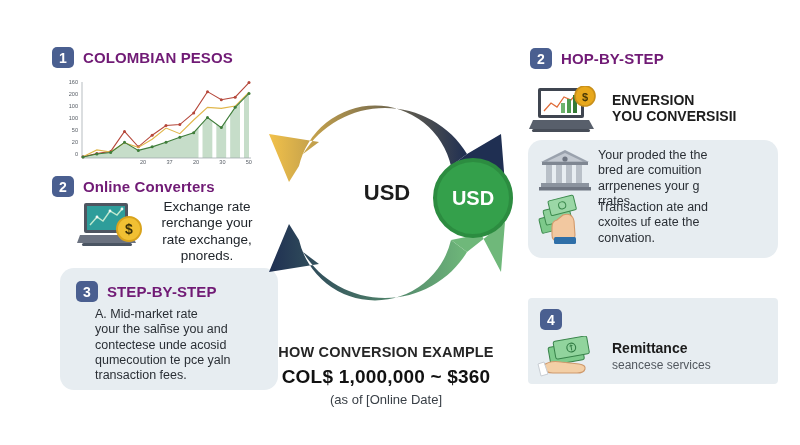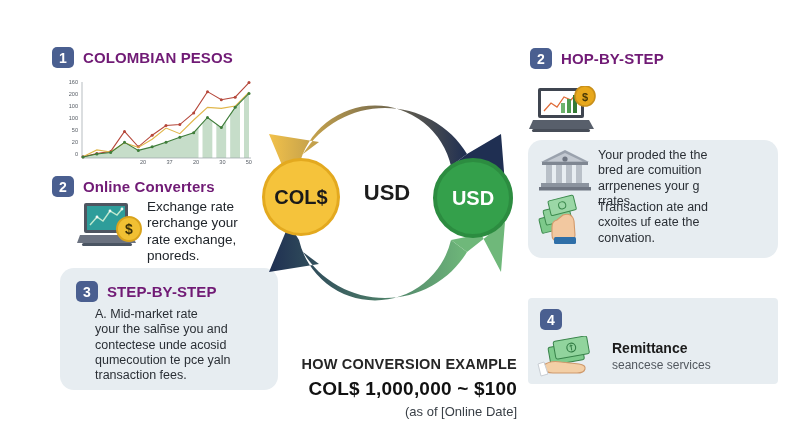--- a/index.html
+++ b/index.html
@@ -144,23 +144,23 @@
     text-align: center;
     font-size: 22px;
     font-weight: bold;
     color: #1c1c1c;
   }
 
   
   #caption {
     position: absolute;
     left: 255px;
-    top: 356px;
+    top: 344px;
     width: 262px;
-    text-align: right;
+    text-align: center;
   }
   #cap-head {
     font-size: 14.5px;
     font-weight: bold;
     color: #262626;
     letter-spacing: .2px;
   }
   #cap-main {
     margin-top: 6px;
     font-size: 19px;
@@ -257,21 +257,21 @@
       <circle cx="21" cy="18" r="1.4" fill="#f0f7f2"></circle>
       <circle cx="34" cy="12" r="1.4" fill="#f0f7f2"></circle>
       <circle cx="46" cy="10" r="1.4" fill="#f0f7f2"></circle>
       <path d="M4 36 H56 L60 44 H1 Z" fill="#6b7280"></path>
       <rect x="6" y="44" width="50" height="3" rx="1.5" fill="#4b5563"></rect>
       <circle cx="53" cy="30" r="12" fill="#f1c033" stroke="#d9a31c" stroke-width="2"></circle>
       <text x="53" y="35" font-size="14" font-weight="bold" fill="#3a2f07" text-anchor="middle" font-family="Liberation Sans, sans-serif">$</text>
     </svg>
   </div>
 
-  <div class="body-text lead-line" style="left:147px; top:199px; width:120px;">Exchange rate
+  <div class="body-text lead-line" style="left:147px; top:199px; width:120px;text-align:center;">Exchange rate
 rerchange your
 rate exchange,
 pnoreds.</div>
 
   <div class="panel" style="left:60px; top:268px; width:218px; height:122px;"></div>
 
   <div class="sec-head" style="left:76px; top:281px;">
     <span class="badge">3</span>
     <span class="sec-title">STEP-BY-STEP</span>
   </div>
@@ -311,30 +311,29 @@
                L 196 182
                A 78 78 0 0 1 44 182
                L 34 166
                L 14 214
                L 64 206
                Z" fill="url(#gradBottom)"></path>
 
       <path d="M 196 182 L 212 194 L 250 164 L 246 214 L 226 176 Z" fill="#6fb87a"></path>
     </svg>
 
-    <div class="coin" id="coin-cop">COL$</div>
 
     <div id="center-usd">USD</div>
 
     <div class="coin" id="coin-usd">USD</div>
   </div>
 
   <div id="caption">
     <div id="cap-head">HOW CONVERSION EXAMPLE</div>
-    <div id="cap-main">COL$ 1,000,000 ~ $100</div>
+    <div id="cap-main">COL$ 1,000,000 ~ $360</div>
     <div id="cap-sub">(as of [Online Date]</div>
   </div>
 
   <div class="sec-head" style="left:530px; top:48px;">
     <span class="badge">2</span>
     <span class="sec-title">HOP-BY-STEP</span>
   </div>
 
   <div class="icon-box" style="left:528px; top:86px;">
     <svg width="78" height="48" viewBox="0 0 78 48">
@@ -344,20 +343,22 @@
       <rect x="33" y="17" width="4" height="10" fill="#6db36d"></rect>
       <rect x="39" y="13" width="4" height="14" fill="#4e9b4e"></rect>
       <rect x="45" y="9" width="4" height="18" fill="#357a35"></rect>
       <path d="M5 34 H61 L66 43 H1 Z" fill="#585f6b"></path>
       <rect x="4" y="43" width="58" height="3" rx="1.5" fill="#474d58"></rect>
       <circle cx="57" cy="10" r="10" fill="#e8a81c" stroke="#c9901a" stroke-width="1.6"></circle>
       <text x="57" y="14.5" font-size="11" font-weight="bold" fill="#4a3905" text-anchor="middle" font-family="Liberation Sans, sans-serif">$</text>
     </svg>
   </div>
 
+  <div class="body-text" style="left:612px; top:92px; width:170px; font-size:14px; font-weight:bold; color:#1d1d1d; line-height:1.15;">ENVERSION
+YOU CONVERSISII</div>
 
   <div class="panel" style="left:528px; top:140px; width:250px; height:118px;"></div>
 
   <div class="icon-box" style="left:538px; top:148px;">
     <svg width="54" height="44" viewBox="0 0 54 44">
       <path d="M27 2 L51 14 H3 Z" fill="#9aa2ad"></path>
       <path d="M27 5 L45 13.5 H9 Z" fill="#c3c9d1"></path>
       <circle cx="27" cy="11" r="2.6" fill="#6f7682"></circle>
       <rect x="4" y="14" width="46" height="3" fill="#7f8792"></rect>
       <rect x="8" y="17" width="6" height="18" fill="#b9c0c8"></rect>

